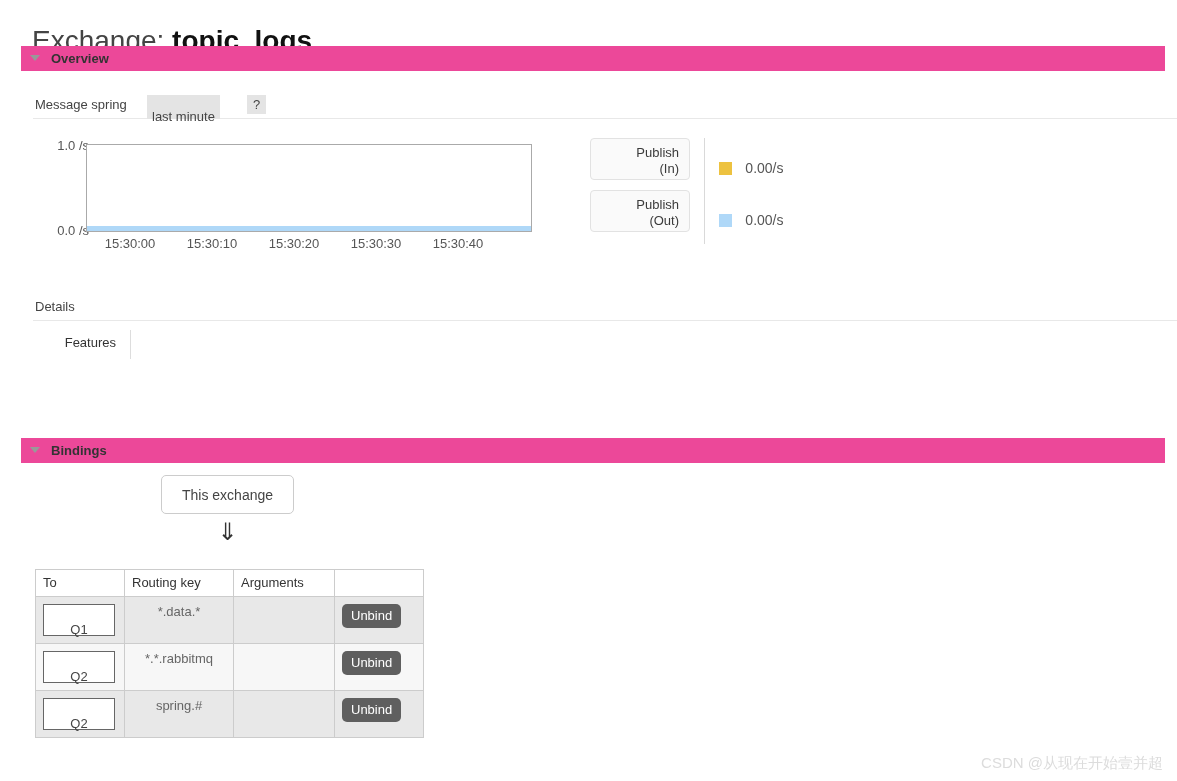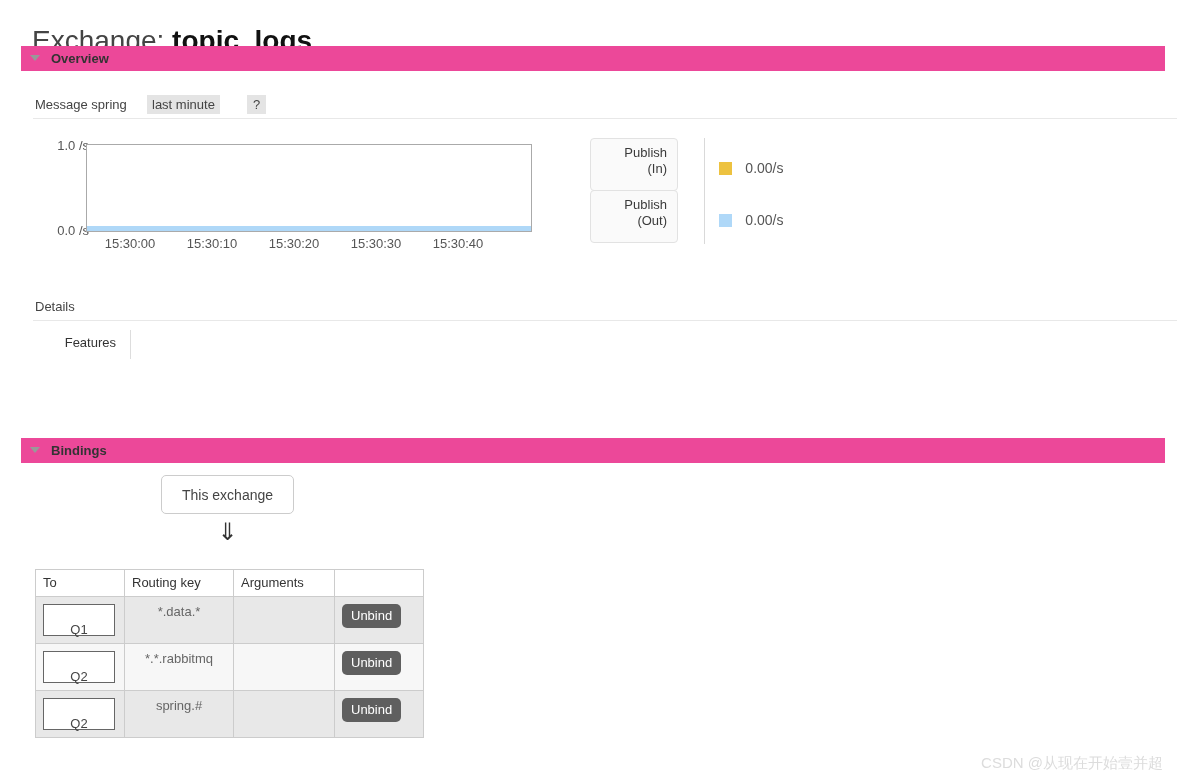--- a/index.html
+++ b/index.html
@@ -80,21 +80,21 @@
     color: #444;
   }
   .chip {
     position: absolute;
     top: 0px;
     height: 19px;
     line-height: 19px;
     background: #e4e4e4;
     color: #444;
     font-size: 13px;
-    padding: 0 5px;
+    padding: 12px 5px;
     box-sizing: border-box;
   }
   #chip-period { left: 114px; }
   #chip-help   { left: 214px; padding: 0 6px; }
 
   
   #chart-block {
     position: absolute;
     left: 33px;
     top: 130px;
@@ -157,22 +157,22 @@
     position: absolute;
     left: 146px;
     top: 0px;
     width: 1px;
     height: 106px;
     background: #d9d9d9;
   }
   .rate-btn {
     position: absolute;
     left: 32px;
-    width: 88px;
-    padding: 6px 10px 13px 8px;
+    width: 100px;
+    padding: 6px 10px 2px 8px;
     background: #fafafa;
     border: 1px solid #e2e2e2;
     border-radius: 4px;
     box-sizing: border-box;
     text-align: right;
     font-size: 13px;
     line-height: 16px;
     color: #3a3a3a;
     cursor: pointer;
   }

